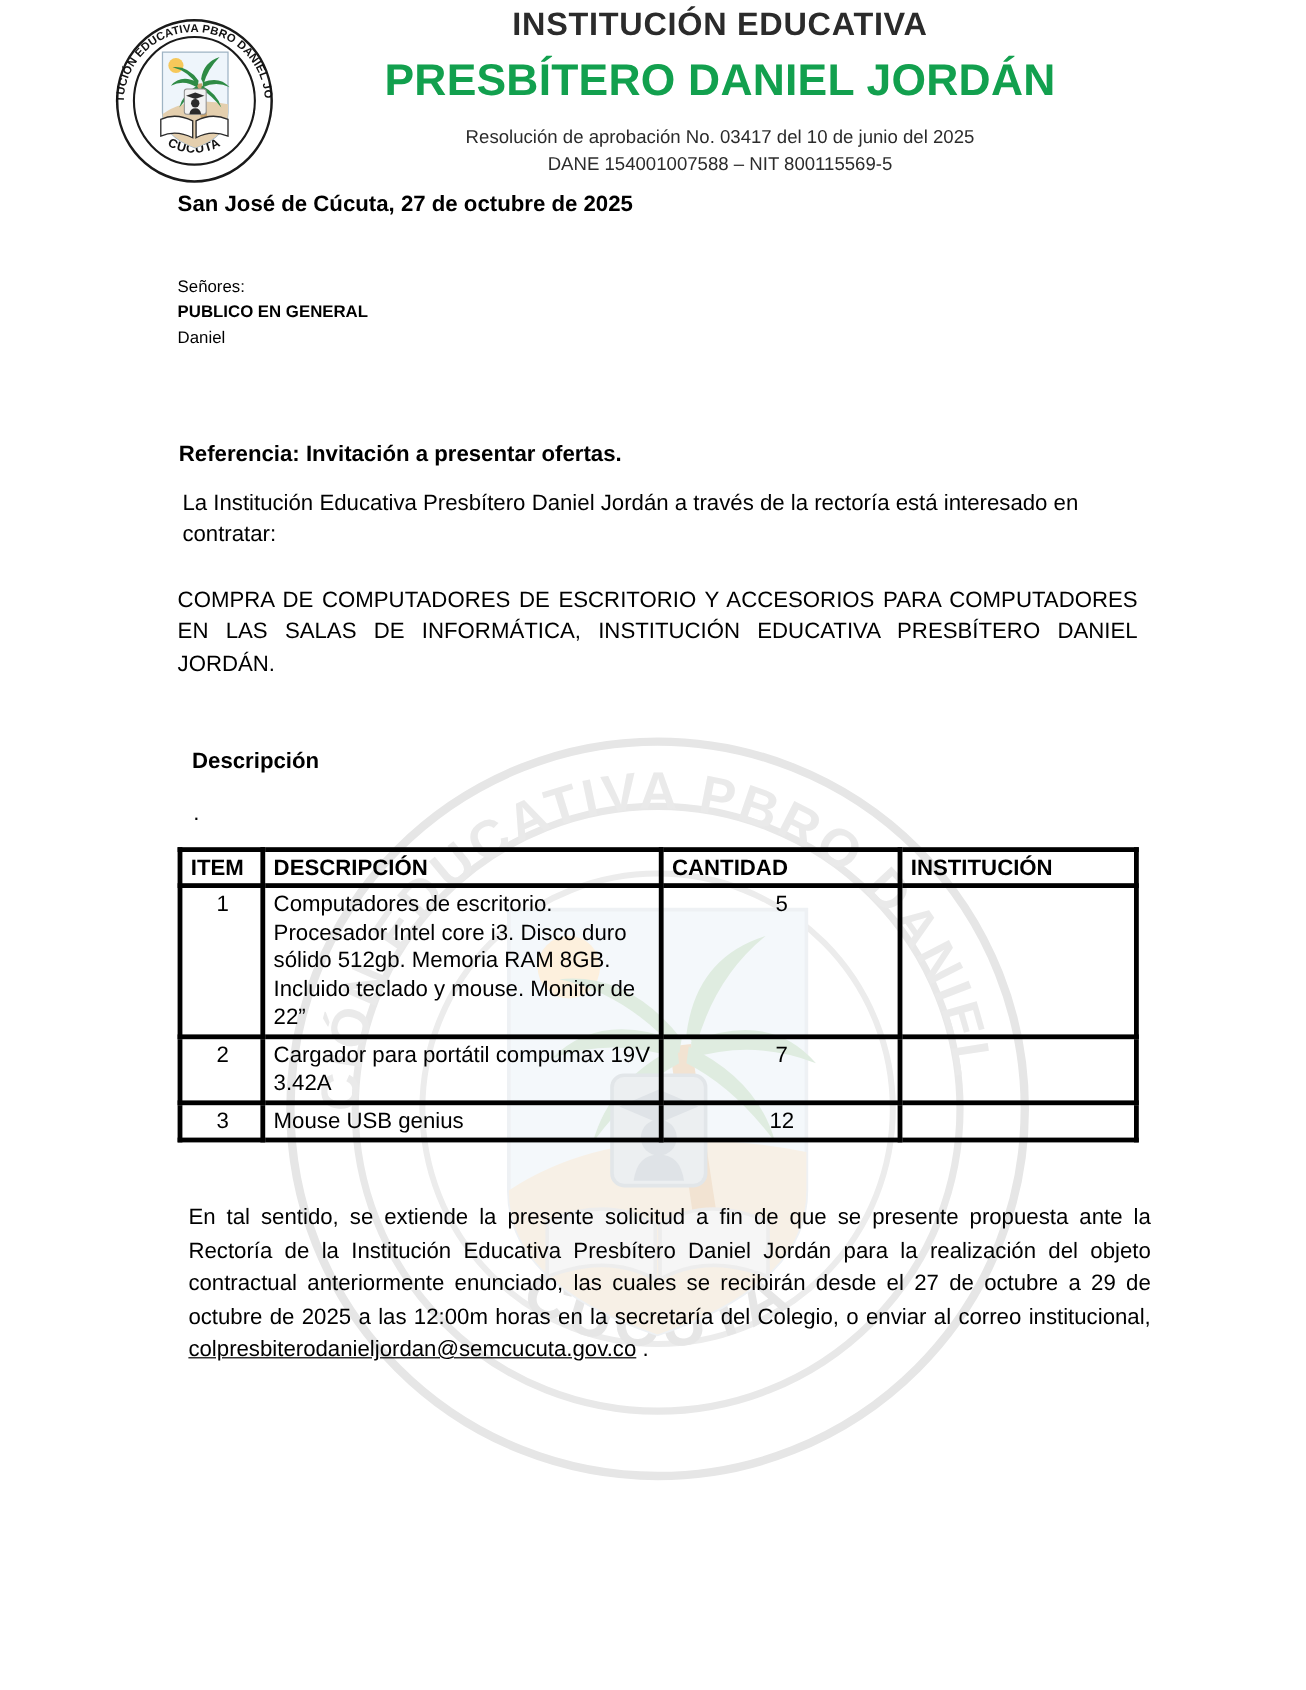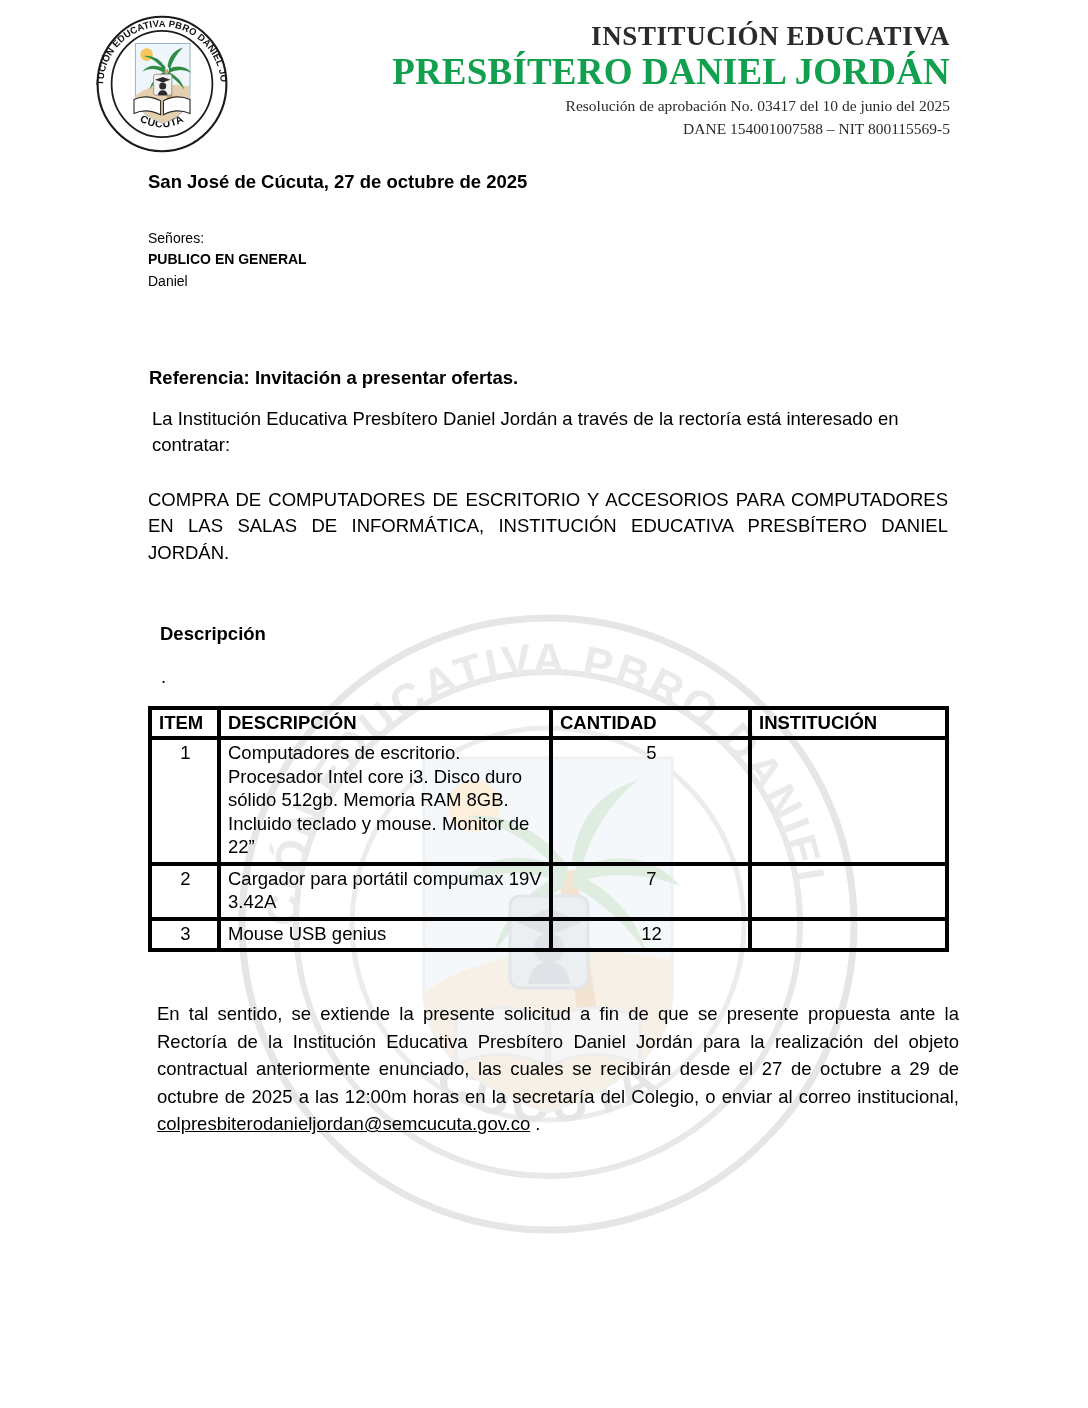--- a/index.html
+++ b/index.html
@@ -47,68 +47,67 @@
     left: 92px;
     top: 14px;
     width: 140px;
     height: 140px;
   }
   .crest svg { width: 100%; height: 100%; display: block; }
 
   .lh-text {
     position: absolute;
     left: 250px;
-    top: 22px;
+    top: 6px;
     width: 700px;
-    text-align: right;
-    font-family: Liberation Serif, serif;
+    text-align: center;
   }
   .lh-line1 {
     font-size: 27px;
     font-weight: bold;
     letter-spacing: 0.6px;
     color: #2b2b2b;
     line-height: 1.06;
     white-space: nowrap;
   }
   .lh-line2 {
     font-size: 37px;
     font-weight: bold;
     letter-spacing: 0.2px;
     color: #12a04e;
     line-height: 1.08;
-    margin-top: 1px;
+    margin-top: 12px;
     white-space: nowrap;
   }
   .lh-line3, .lh-line4 {
     font-size: 15.5px;
     color: #2b2b2b;
     line-height: 1.5;
     font-weight: normal;
   }
-  .lh-line3 { margin-top: 2px; }
+  .lh-line3 { margin-top: 16px; }
 
   
   .body-area {
     position: absolute;
     left: 0;
     top: 0;
     width: 1088px;
     z-index: 2;
   }
   .blk {
     position: absolute;
     font-size: 18.5px;
     line-height: 1.3;
     color: #000;
   }
   .bold { font-weight: bold; }
 
   .date-line {
-    left: 148px; top: 170px;
+    left: 148px; top: 158px;
     font-size: 18.5px; font-weight: bold;
   }
   .addr {
     left: 148px; top: 228px;
     font-size: 14px;
     line-height: 1.52;
   }
   .ref-line {
     left: 149px; top: 366px;
     font-weight: bold;

